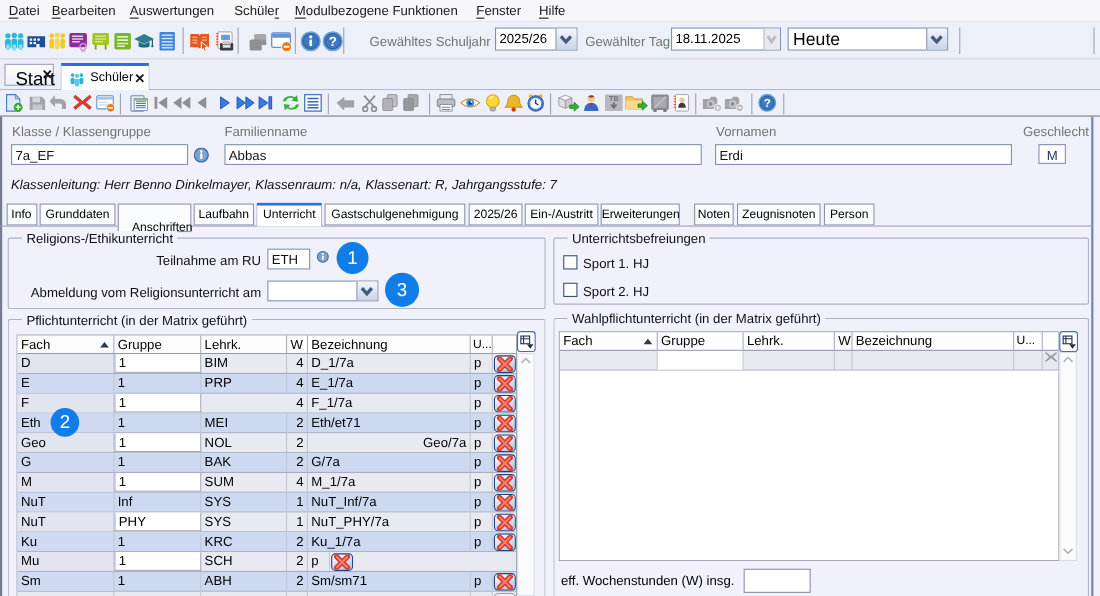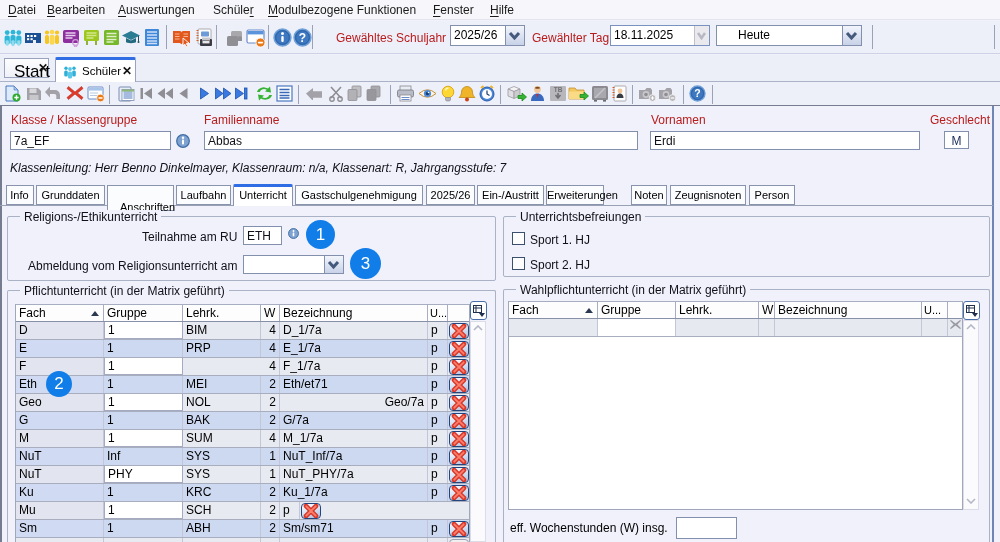--- a/index.html
+++ b/index.html
@@ -30,21 +30,21 @@
   border-top:3px solid #2e6de3; border-radius:2px 2px 0 0; z-index:2; }
 .tabx { font-weight:bold; font-size:13px; color:#111; }
 
 
 #toolbar2 { position:absolute; left:0; top:82px; width:1000px; height:24px;
   background:#eef0f9; border-bottom:1px solid #767d90; }
 .tsep2 { position:absolute; top:3px; width:1px; height:19px; background:#9aa2b8; }
 
 
 #formpanel { position:absolute; left:0; top:107px; width:1000px; height:77px; }
-.flabel { position:absolute; font-size:12px; color:#b91c1c; }
+.flabel { position:absolute; font-size:12px; color:#737373; }
 .tfield { position:absolute; background:#fff; border:1px solid #8290ad;
   font-size:12px; color:#101018; padding:2px 3px; line-height:14px; }
 #kleitung { position:absolute; left:10px; top:54px; font-style:italic; font-size:12px; color:#101018; }
 
 
 #tabstrip2 { position:absolute; left:0; top:184px; width:1000px; height:22px; }
 #tabstrip2 .baseline { position:absolute; left:0; top:21px; width:993px; height:1px; background:#99a1b5; }
 .tab2 { position:absolute; top:1px; height:20px; border:1px solid #8a93ad;
   background:#fbfcfe; font-size:11px; padding:0 6px; line-height:18px; }
 .tab2.active { top:0; height:22px; background:#fff; border-bottom:none;
@@ -227,21 +227,21 @@
       <div class="combobtn"><svg width="17" height="19" viewBox="0 0 17 19">
             <path d="M4 7 L8.5 12 L13 7" fill="none" stroke="#45597c" stroke-width="3"></path>
           </svg></div>
     </div>
     <span class="flabel" style="left:532px; top:10px;">Gewählter Tag</span>
     <div class="combo" style="left:610px; top:4px; width:100px; height:21px; font-size:12px; padding:2px 3px; border-color:#7a92c0;">18.11.2025
       <div class="combobtn" style="width:15px; background:#e9e9ee; border-color:#c0c0cc;"><svg width="13" height="19" viewBox="0 0 13 19">
             <path d="M3 7 L6.5 12 L10 7" fill="none" stroke="#b8b8c4" stroke-width="2.5"></path>
           </svg></div>
     </div>
-    <div class="combo" style="left:716px; top:4px; width:146px; height:21px; font-size:12px; padding:2px 21px;">Heute
+    <div class="combo" style="left:716px; top:4px; width:146px; height:21px; font-size:16px; padding:2px 4px;">Heute
       <div class="combobtn"><svg width="17" height="19" viewBox="0 0 17 19">
             <path d="M4 7 L8.5 12 L13 7" fill="none" stroke="#45597c" stroke-width="3"></path>
           </svg></div>
     </div>
   </div>
 
   <div id="tabbar1">
     <div class="baseline"></div>
     <div class="tab1" style="left:4px; width:45px;">
         <span style="position:absolute;left:9px;top:2.5px;font-size:17px;">Start</span>
@@ -468,21 +468,21 @@
   <div id="tabstrip2">
     <div class="baseline"></div>
     <div class="tab2" style="left:5.5px; width:28px; text-align:center; padding:0;">Info</div>
     <div class="tab2" style="left:36px; width:69px; text-align:center; padding:0;">Grunddaten</div>
     <div class="tab2" style="left:107px; width:67px; text-align:center; padding:12px;">Anschriften</div>
     <div class="tab2" style="left:176px; width:55px; text-align:center; padding:0;">Laufbahn</div>
     <div class="tab2 active" style="left:233px; width:60px; text-align:center; padding:0;">Unterricht</div>
     <div class="tab2" style="left:295px; width:128px; text-align:center; padding:0;">Gastschulgenehmigung</div>
     <div class="tab2" style="left:426px; width:49px; text-align:center; padding:0;">2025/26</div>
     <div class="tab2" style="left:477px; width:67px; text-align:center; padding:0;">Ein-/Austritt</div>
-    <div class="tab2" style="left:546px; width:58px; text-align:center; padding:0;">Erweiterungen</div>
+    <div class="tab2" style="left:546px; width:72px; text-align:center; padding:0;">Erweiterungen</div>
     <div class="tab2" style="left:631px; width:36px; text-align:center; padding:0;">Noten</div>
     <div class="tab2" style="left:670px; width:76px; text-align:center; padding:0;">Zeugnisnoten</div>
     <div class="tab2" style="left:749px; width:46px; text-align:center; padding:0;">Person</div>
   </div>
 
   <div id="content">
 
     <div class="grp" style="left:7px; top:10px; width:489px; height:65px;">
       <span class="grptitle" style="left:12px;">Religions-/Ethikunterricht</span>
     </div>

